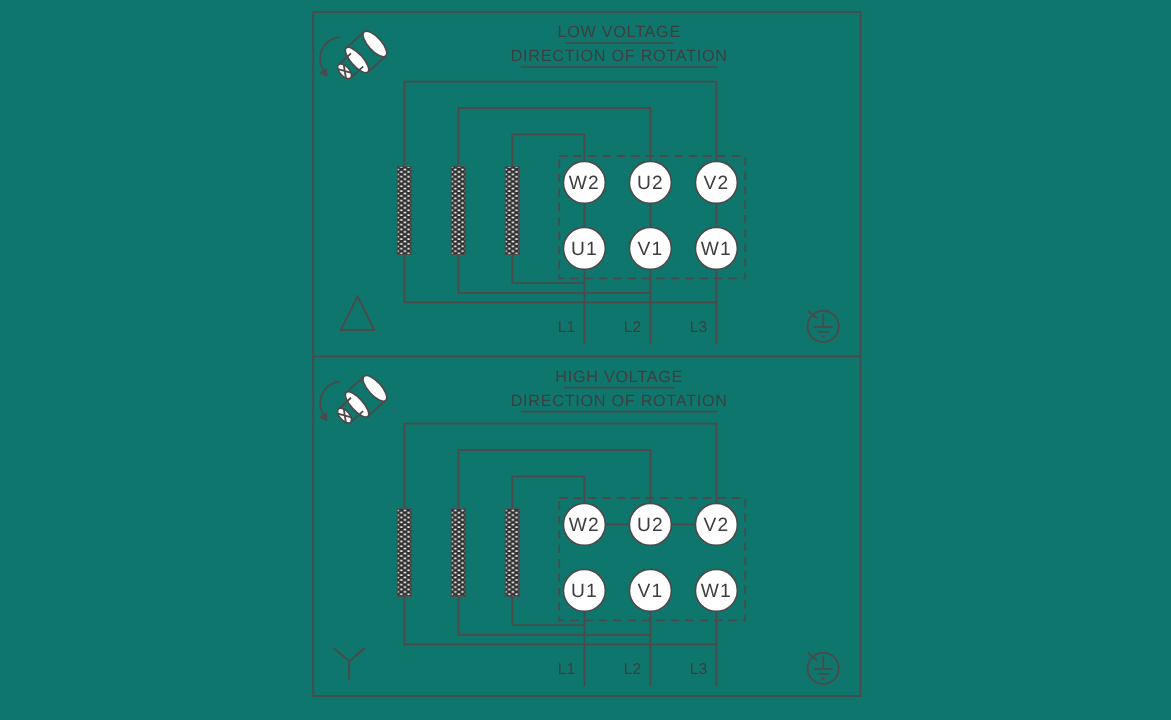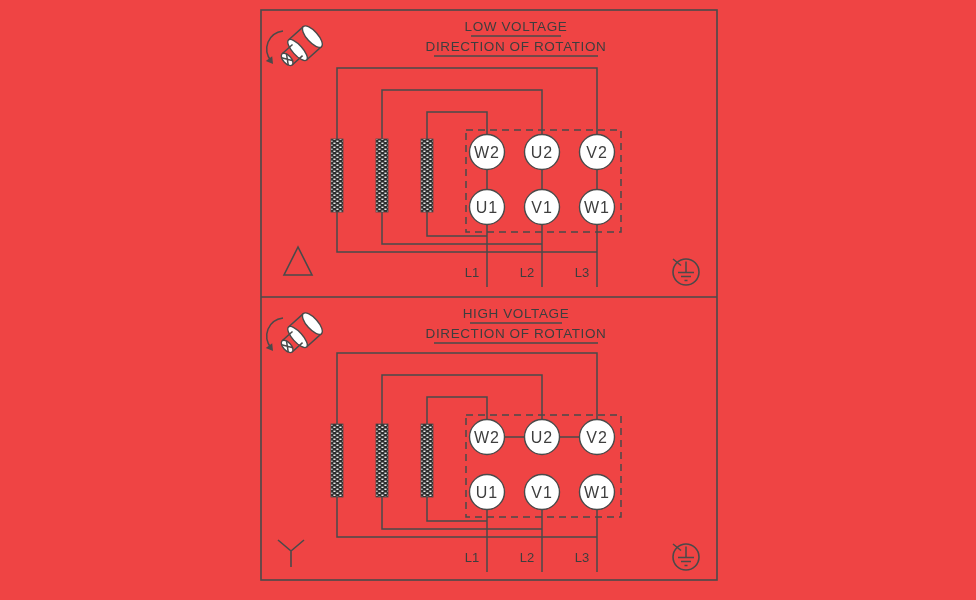--- a/index.html
+++ b/index.html
@@ -1,16 +1,16 @@
 <!DOCTYPE html>
 <html style="--line: #4a4a4a; --text: #3e3e3e;"><head>
 <meta charset="utf-8">
 <style>
   html,body{margin:0;padding:0;background:#fff;}
-  .page{position:relative;width:976px;height:600px;background:#ef4444;overflow:hidden;}
+  .page{position:relative;width:976px;height:600px;background:#0f766e;overflow:hidden;}
   svg{display:block;}
   .frame{stroke:var(--line,#4a4a4a);stroke-width:1.6;fill:none;}
   .wire{stroke:var(--line,#4a4a4a);stroke-width:1.5;fill:none;}
   .outline{stroke:var(--line,#4a4a4a);stroke-width:1.4;fill:#fff;}
   .dashed{stroke:var(--line,#4a4a4a);stroke-width:1.5;fill:none;stroke-dasharray:7 5;}
   .bar{fill:url(#hatchPattern);stroke:var(--line,#4a4a4a);stroke-width:.8;}
   .sym{stroke:var(--line,#4a4a4a);stroke-width:1.6;fill:none;}
   .fillsym{fill:var(--line,#4a4a4a);stroke:none;}
   text{fill:var(--text,#3e3e3e);font-family:"Liberation Sans","DejaVu Sans",sans-serif;text-anchor:middle;}
   .title{font-size:13.5px;letter-spacing:.6px;}

